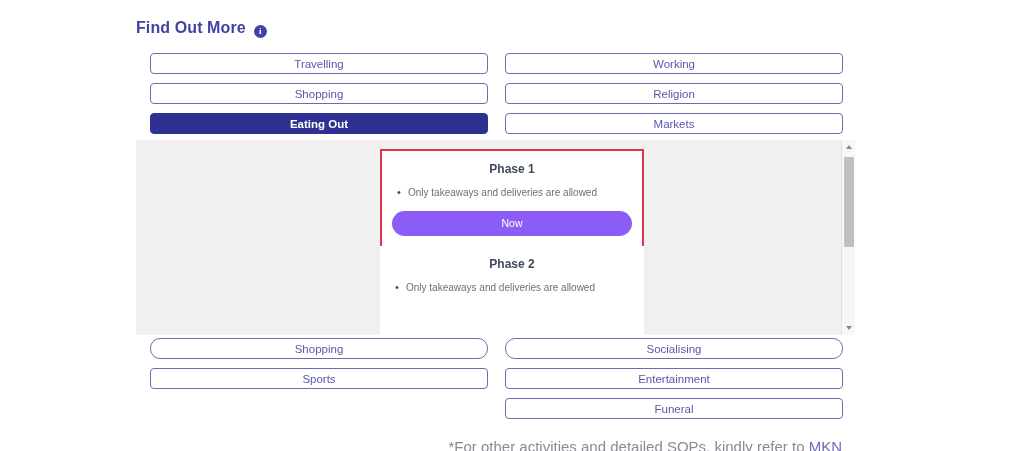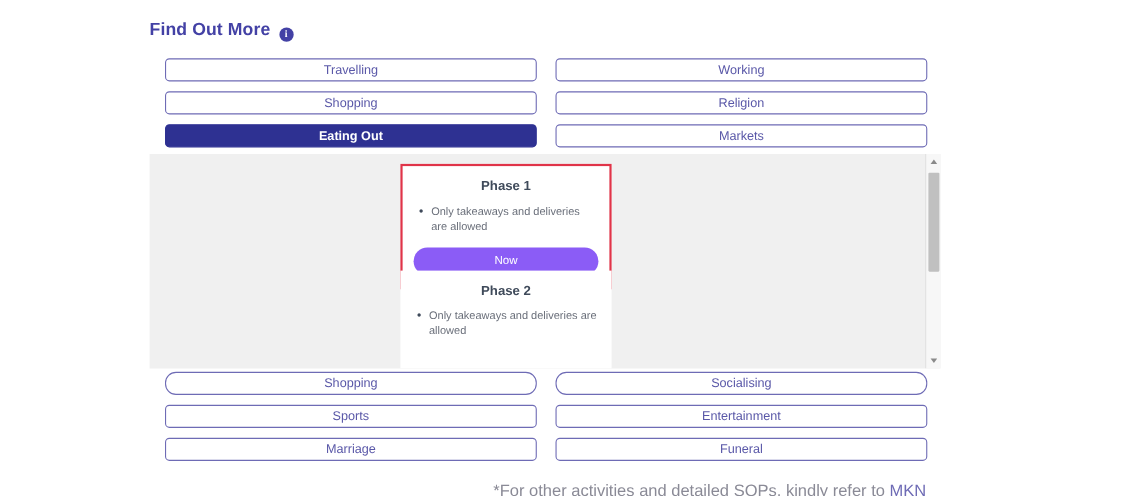--- a/index.html
+++ b/index.html
@@ -99,22 +99,22 @@
   .panel-inner {
     position: absolute;
     left: 0; top: 0;
     width: 705px;
     height: 195px;
     overflow: hidden;
   }
 
   .phase-card {
     position: absolute;
-    left: 228px;
-    width: 192px;
+    left: 244px;
+    width: 264px;
     background: #ffffff;
     box-sizing: border-box;
   }
   .phase-card.current {
     top: 9px;
     border: 2px solid #e03449;
     padding: 11px 0 11px 0;
   }
   .phase-card.next {
     top: 106px;
@@ -260,21 +260,20 @@
         </div>
       <div class="sb-thumb"></div>
       <div class="sb-arrow down">
           <i></i>
         </div>
     </div>
   </div>
 
   <div class="cat-btn col-left row-4">Shopping</div>
   <div class="cat-btn col-left row-5">Sports</div>
-  <div class="cat-btn col-left row-6">Marriage</div>
 
   <div class="cat-btn col-right row-4">Socialising</div>
   <div class="cat-btn col-right row-5">Entertainment</div>
   <div class="cat-btn col-right row-6">Funeral</div>
 
   <div class="footer-note">
     <span>*For other activities and detailed SOPs, kindly refer to </span><span class="lnk">MKN</span>
   </div>
 
 </div>

